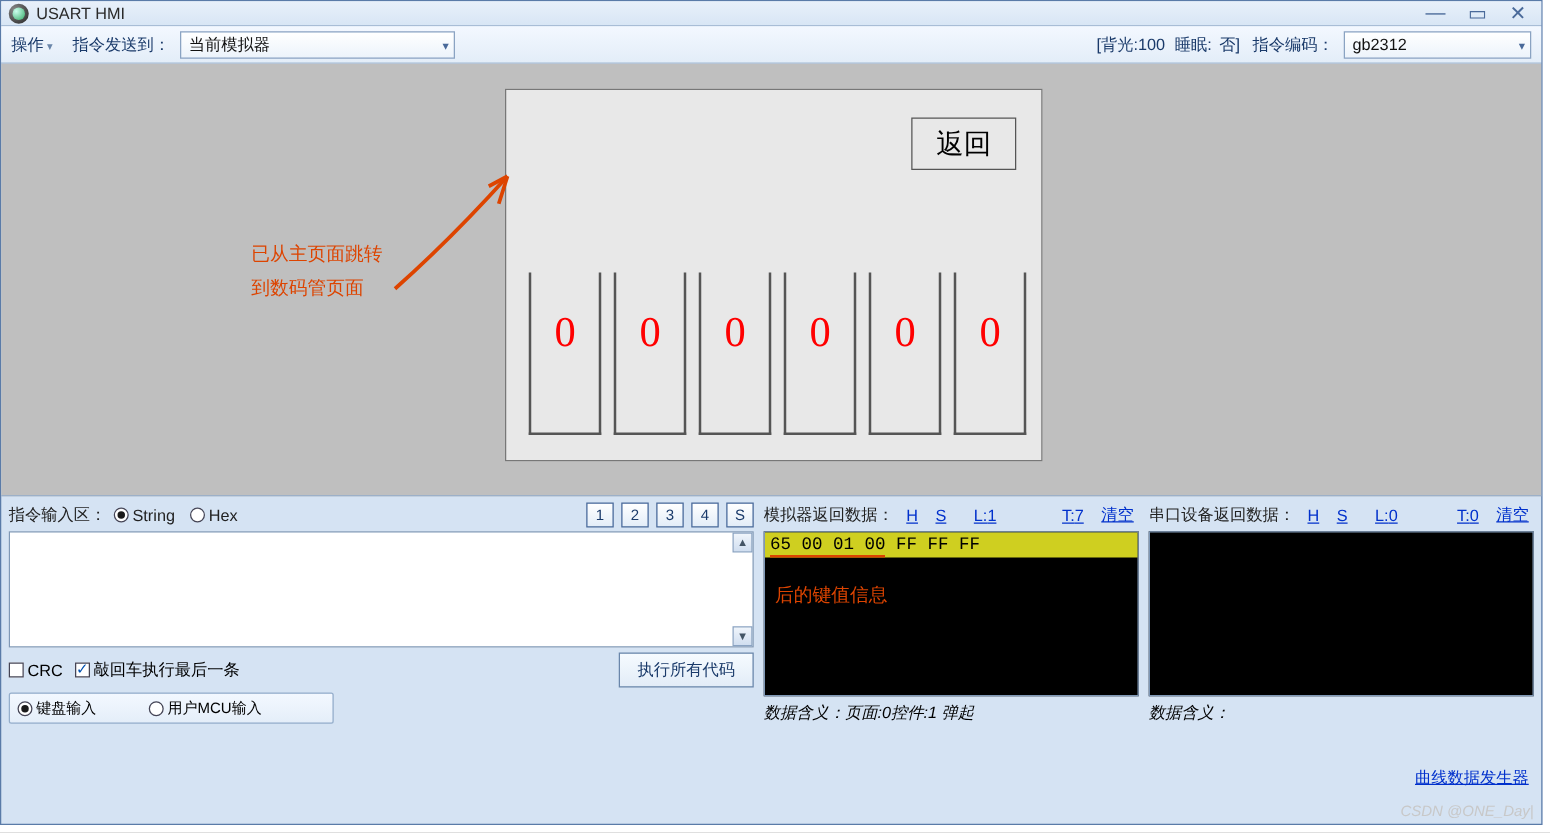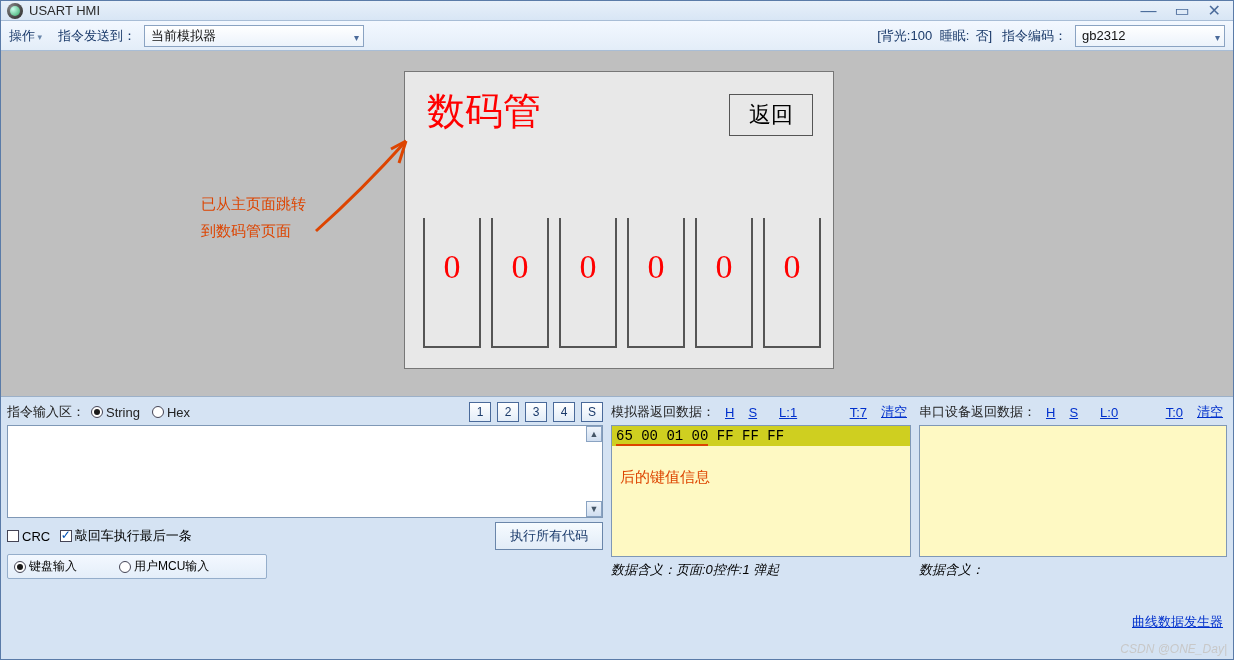--- a/index.html
+++ b/index.html
@@ -184,21 +184,21 @@
       background: linear-gradient(#f6fbff,#e2ecf7);
       padding: 4px 14px; font-size:13px; color:#1a3a6a;
     }
     .input-mode {
       display:flex; align-items:flex-start; gap:6px;
       border:1px solid #95aecb; background: linear-gradient(#f3f8ff,#e4eef9);
       padding:3px 6px; border-radius:2px; margin-top:4px; width:260px;
     }
     .listbox {
       flex:1; margin-top:2px;
-      border: 1px solid #7f98b6; background:#fef9c3; position:relative;
+      border: 1px solid #7f98b6; background:#000000; position:relative;
       font-family: "Courier New", monospace; font-size:14px;
     }
     .list-row {
       padding: 2px 4px;
     }
     .list-row.sel { background: #cfcf20; }
     .annot2 {
       position:absolute; left:8px; top:38px;
       color:#d40; font-size:15px; line-height:1.8;
       font-family: SimSun, serif;
@@ -252,21 +252,20 @@
       <span class="lbl2">睡眠:</span><span>否]</span>
     </span>
     <span class="lbl" style="margin-left:10px">指令编码：</span>
     <div class="dd dd-small">
       <span>gb2312</span>
     </div>
   </div>
 
   <div class="canvas-area">
     <div class="sim-screen">
-      <div class="sim-title">数码管</div>
       <div class="sim-btn">
         <span>返回</span>
       </div>
       <div class="digits">
         <div class="digit">0</div>
         <div class="digit">0</div>
         <div class="digit">0</div>
         <div class="digit">0</div>
         <div class="digit">0</div>
         <div class="digit">0</div>

